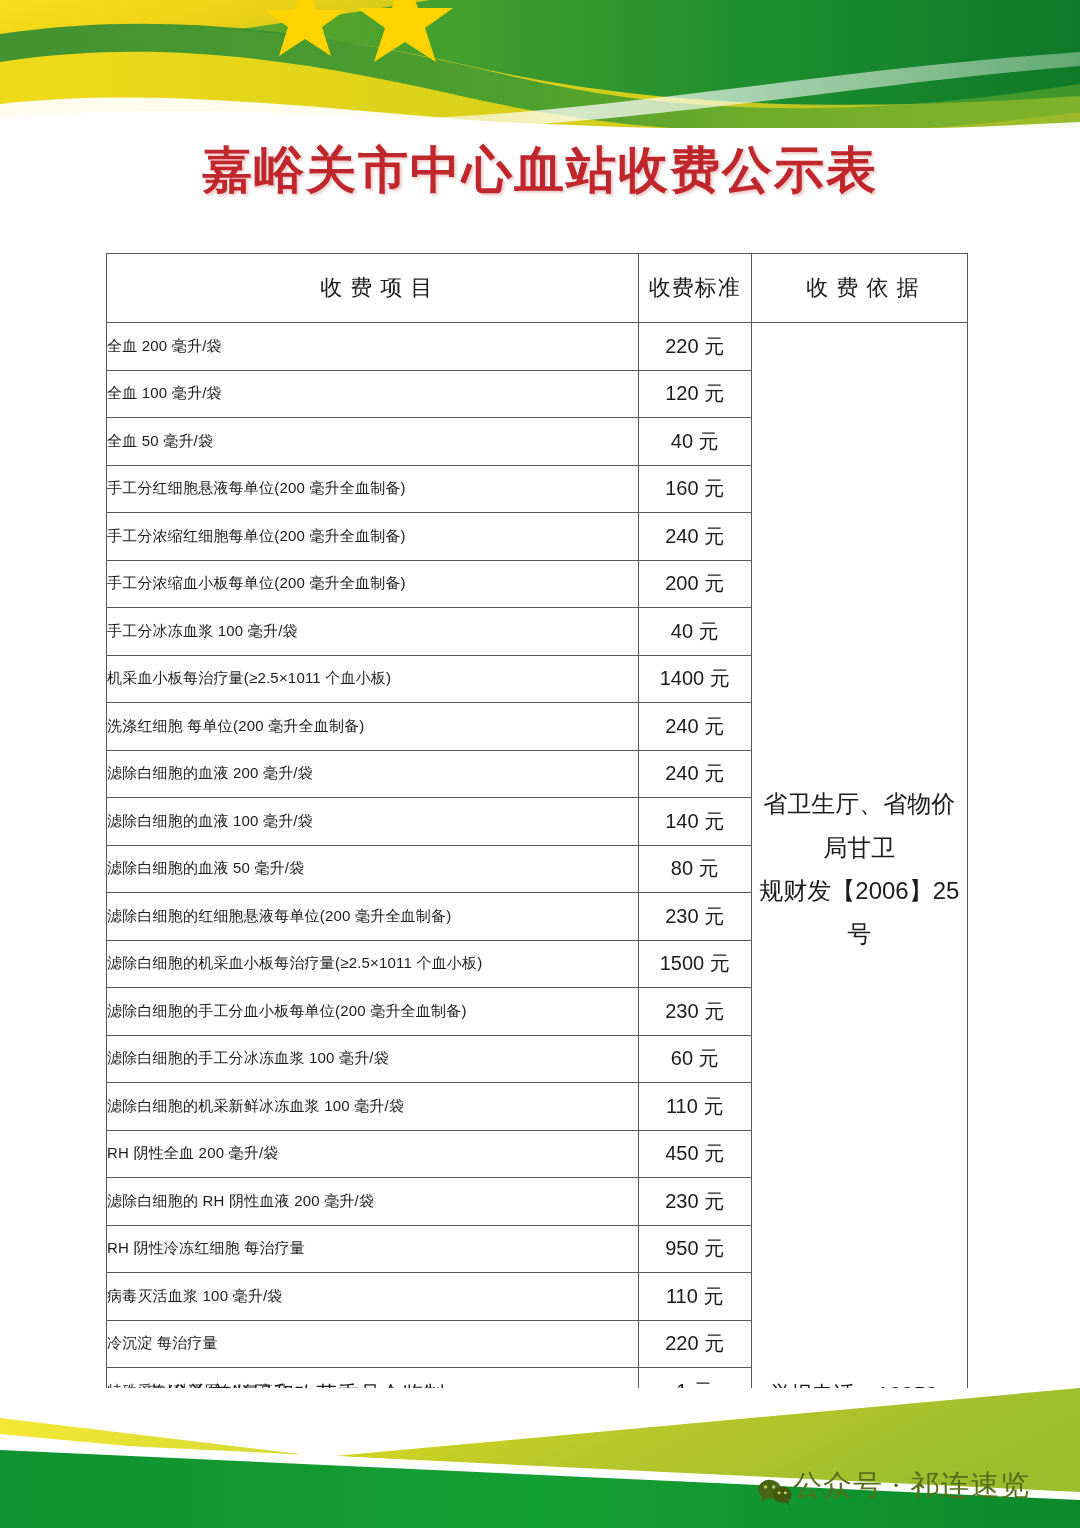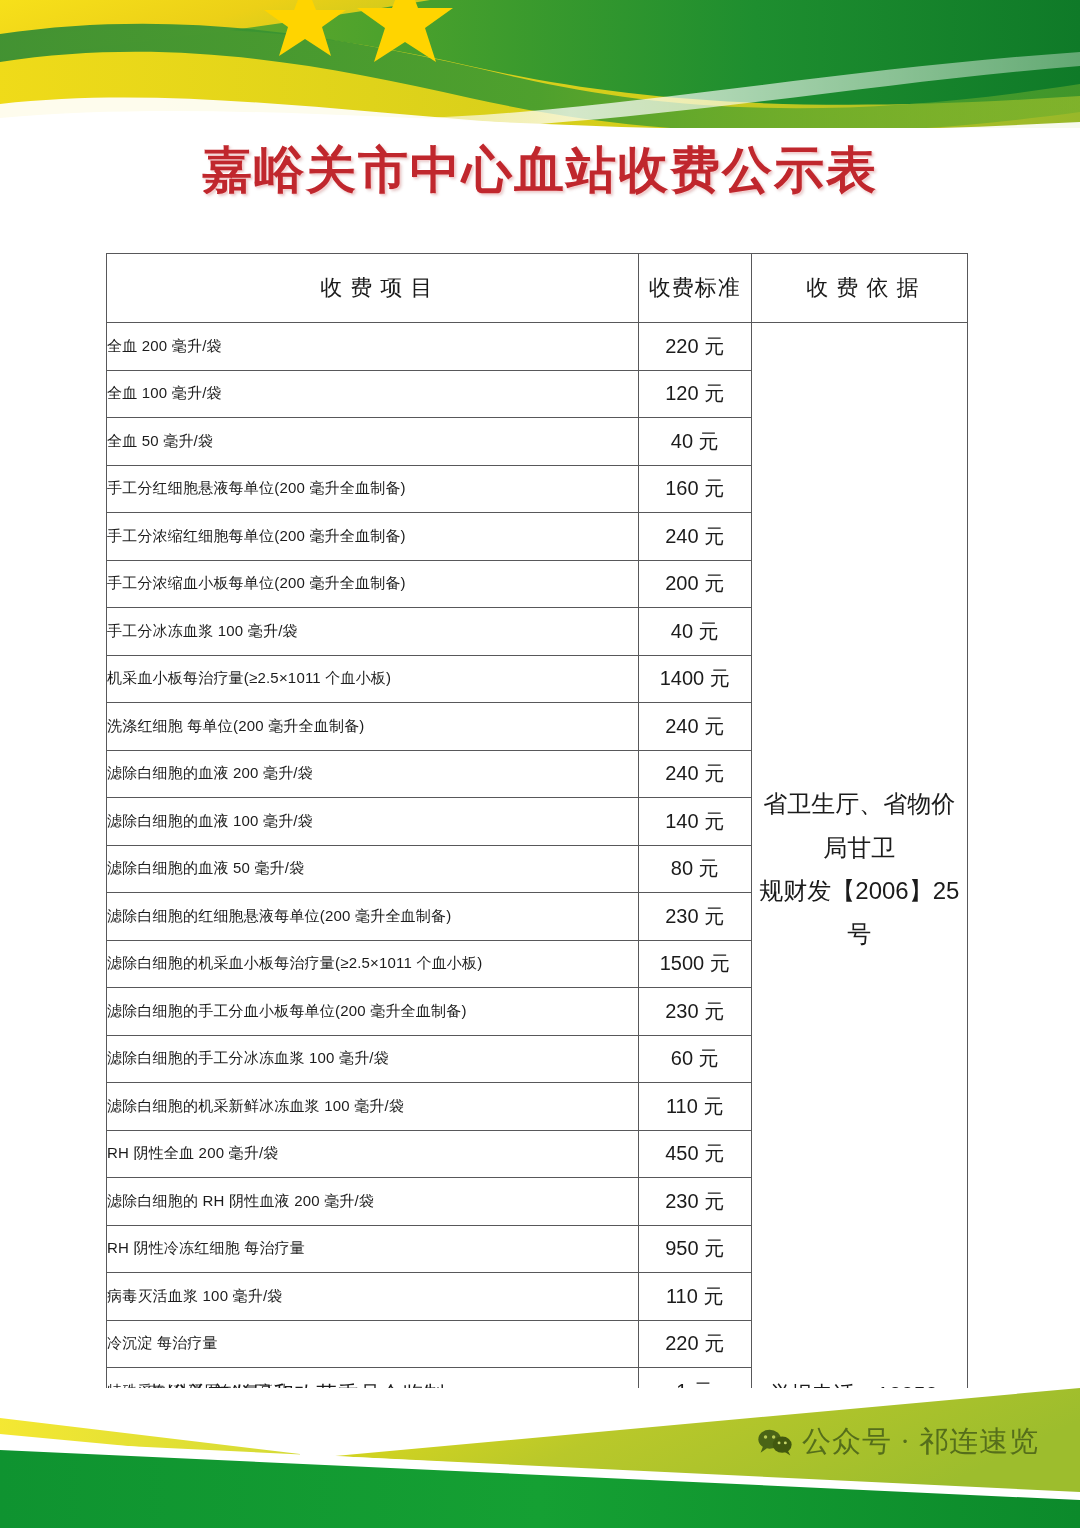--- a/index.html
+++ b/index.html
@@ -95,22 +95,22 @@
     font-size:21px;color:#1b1b1b;
     margin-left:38px;letter-spacing:0.5px;white-space:nowrap;
   }
   .footer .f-right{
     font-size:21px;color:#1b1b1b;
     margin-right:30px;letter-spacing:0.5px;white-space:nowrap;
   }
 
   
   .watermark{
-    position:absolute;left:757px;top:1422px;
-    display:flex;align-items:center;gap:9px;
+    position:absolute;left:757px;top:1466px;
+    display:flex;align-items:flex-end;
     color:#4f6b19;
   }
   .watermark .wm-text{
     font-size:29px;letter-spacing:1px;
     color:#556e1b;white-space:nowrap;
     font-family:"Liberation Serif","DejaVu Serif",serif;
   }
   .wechat-icon{width:36px;height:28px;display:block;}
 </style>
 </head>

